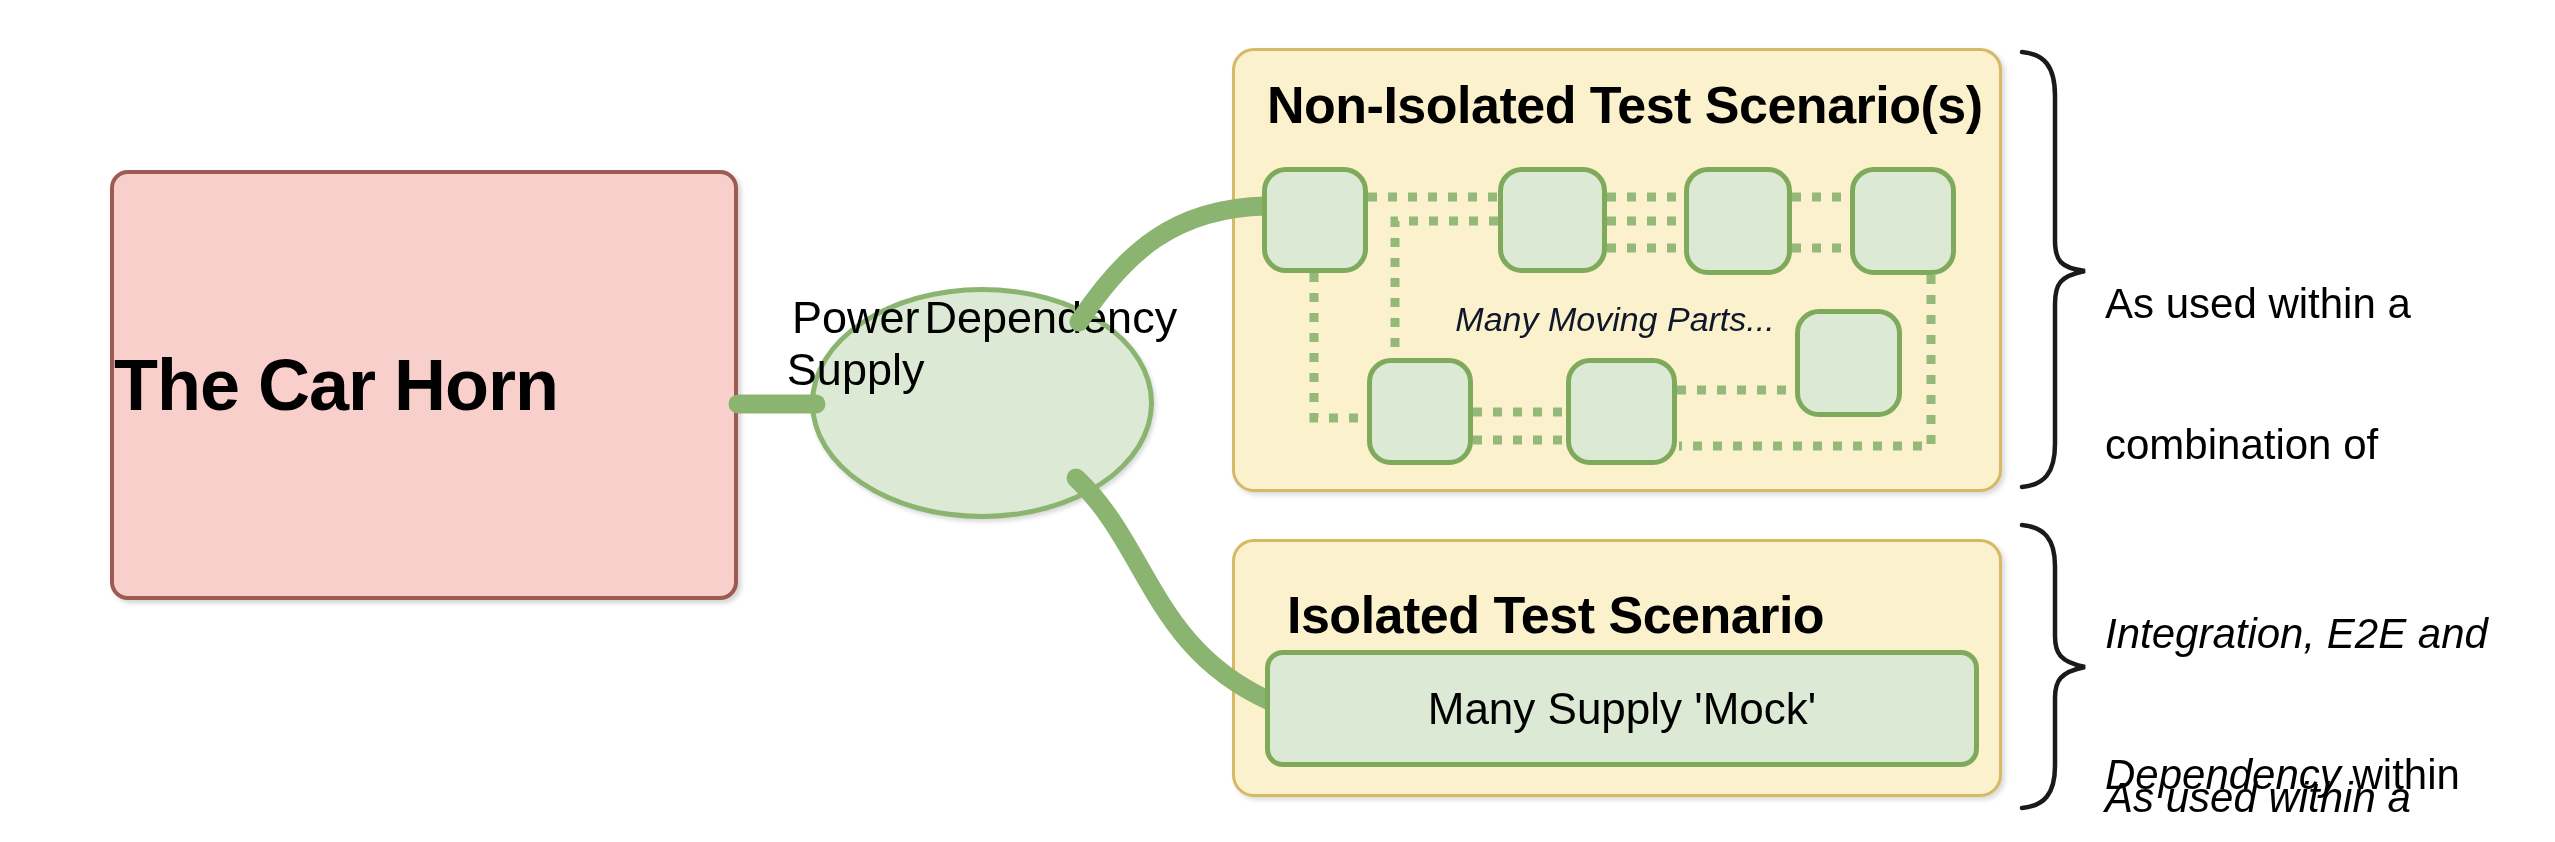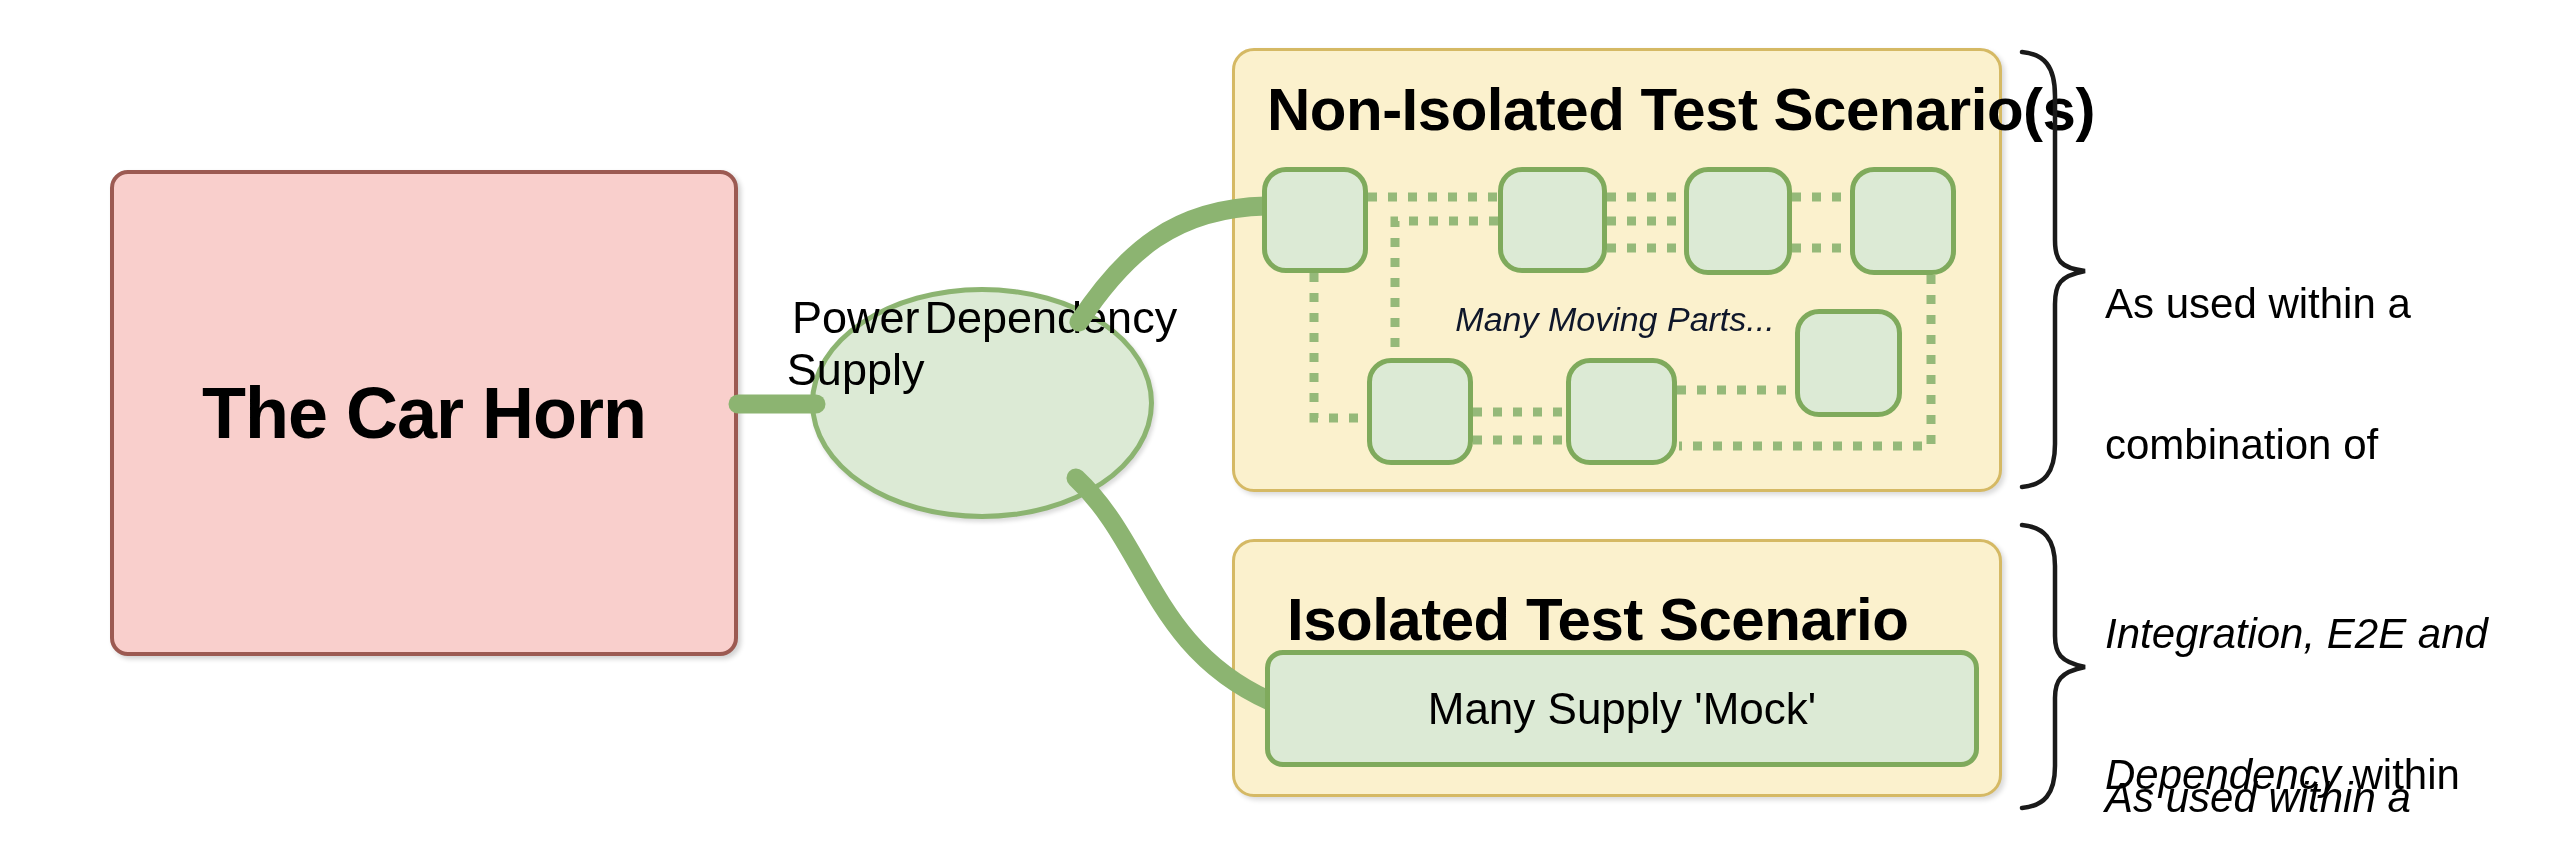--- a/index.html
+++ b/index.html
@@ -13,26 +13,26 @@
   .canvas{
     position:relative; width:2555px; height:842px; overflow:hidden;
     background:var(--bg);
     font-family:"Liberation Sans", sans-serif;
     color:var(--text);
   }
   .abs{position:absolute;}
 
   
   .pink-box{
-    left:110px; top:170px; width:628px; height:486px;
+    left:110px; top:170px; width:628px; height:430px;
     background:var(--pink_fill);
     border:4px solid var(--pink_border);
     border-radius:18px;
     box-shadow:3px 3px 5px rgba(0,0,0,.18);
-    display:flex; align-items:center; justify-content:center;
+    display:flex; align-items:center; 
     z-index:2; box-sizing:border-box;
   }
   .pink-box .big-title{font-size:72px; font-weight:bold; color:#000; letter-spacing:-1px;}
 
   
   .dep-ellipse{
     left:810px; top:287px; width:344px; height:232px;
     background:var(--green_fill);
     border:5px solid var(--connector_green);
     border-radius:50%;
@@ -46,21 +46,21 @@
   .scenario-box{
     width:770px;
     background:var(--yellow_fill);
     border:3px solid var(--yellow_border);
     border-radius:22px;
     box-shadow:3px 3px 5px rgba(0,0,0,.15);
     z-index:2; box-sizing:border-box;
   }
   .scenario-title{
     position:absolute; left:32px;
-    font-size:60px; font-weight:bold; color:#000; letter-spacing:-0.5px;
+    font-size:52px; font-weight:bold; color:#000; letter-spacing:-0.5px;
     white-space:nowrap;
   }
 
   
   .component{
     background:var(--green_fill);
     border:5px solid var(--green_border);
     border-radius:24px;
     z-index:6; box-sizing:border-box;
   }

